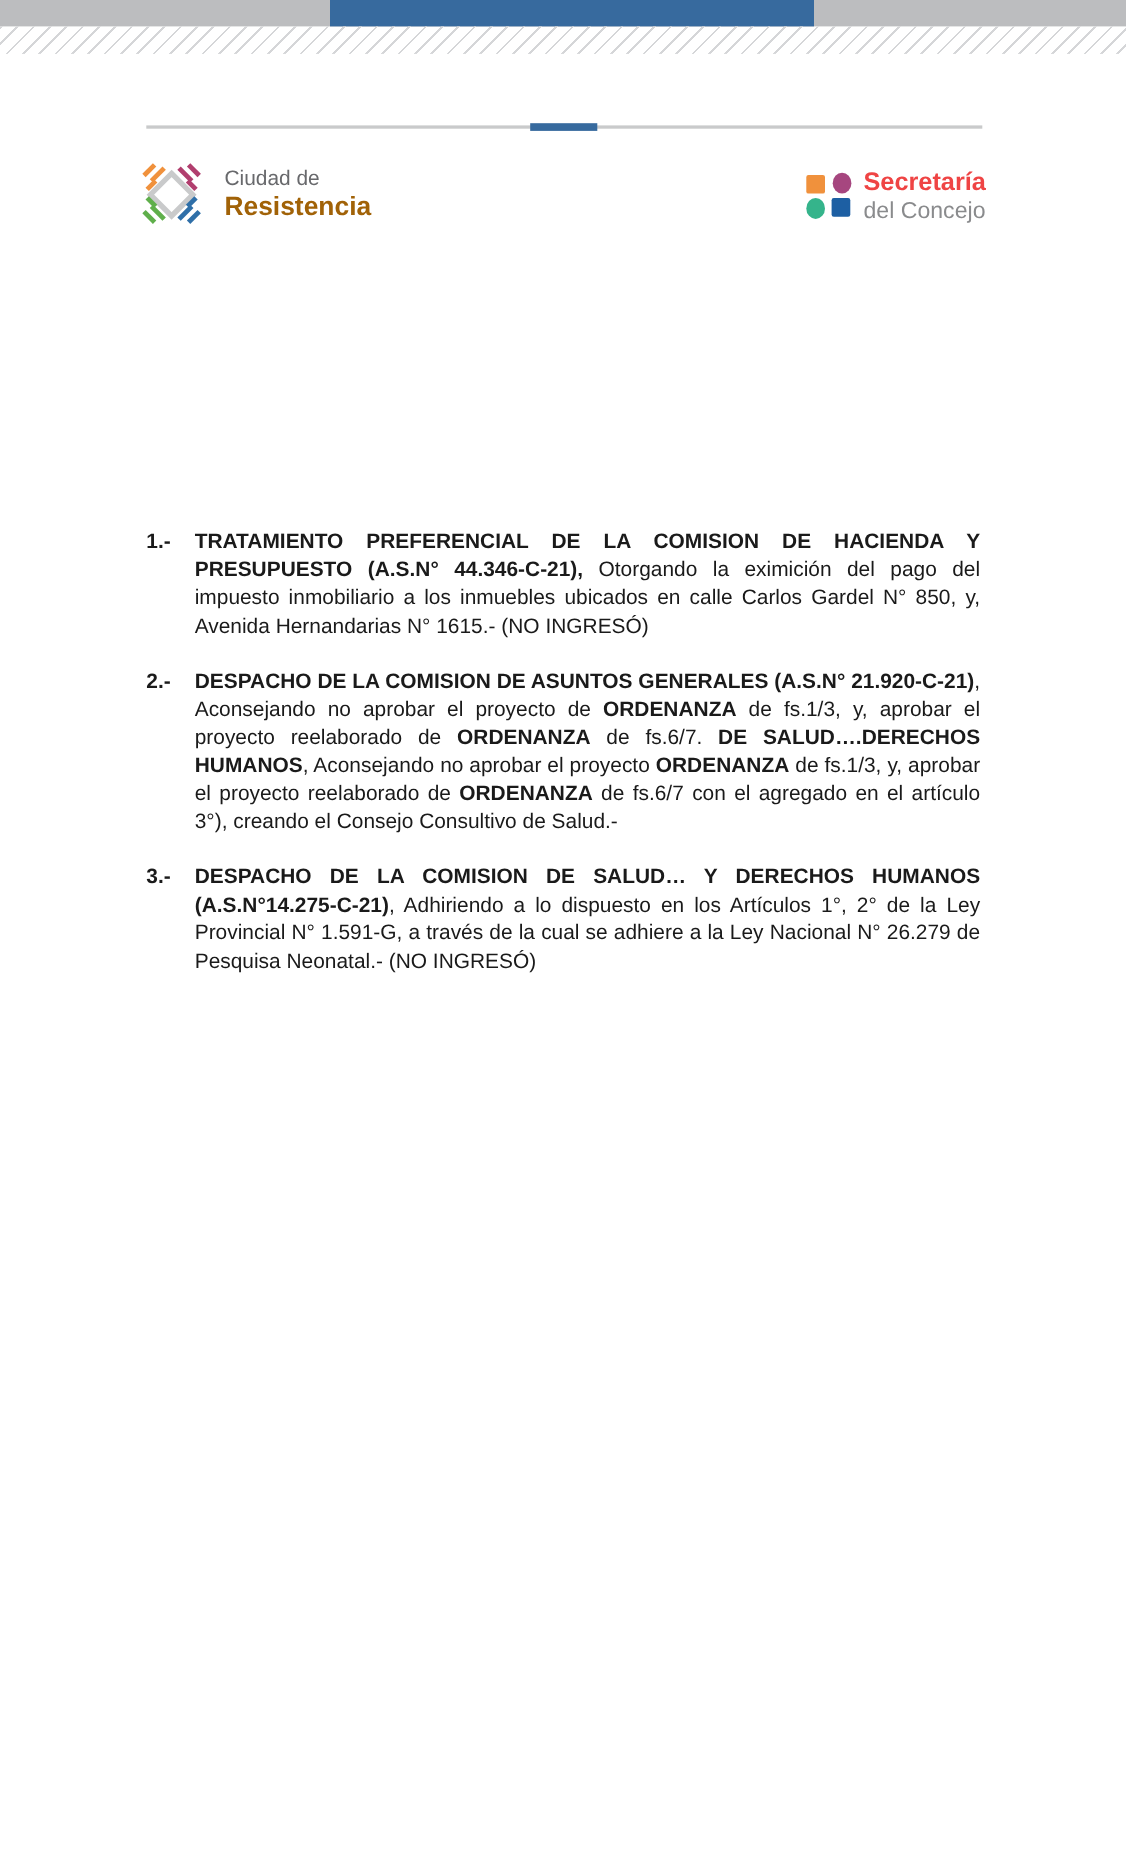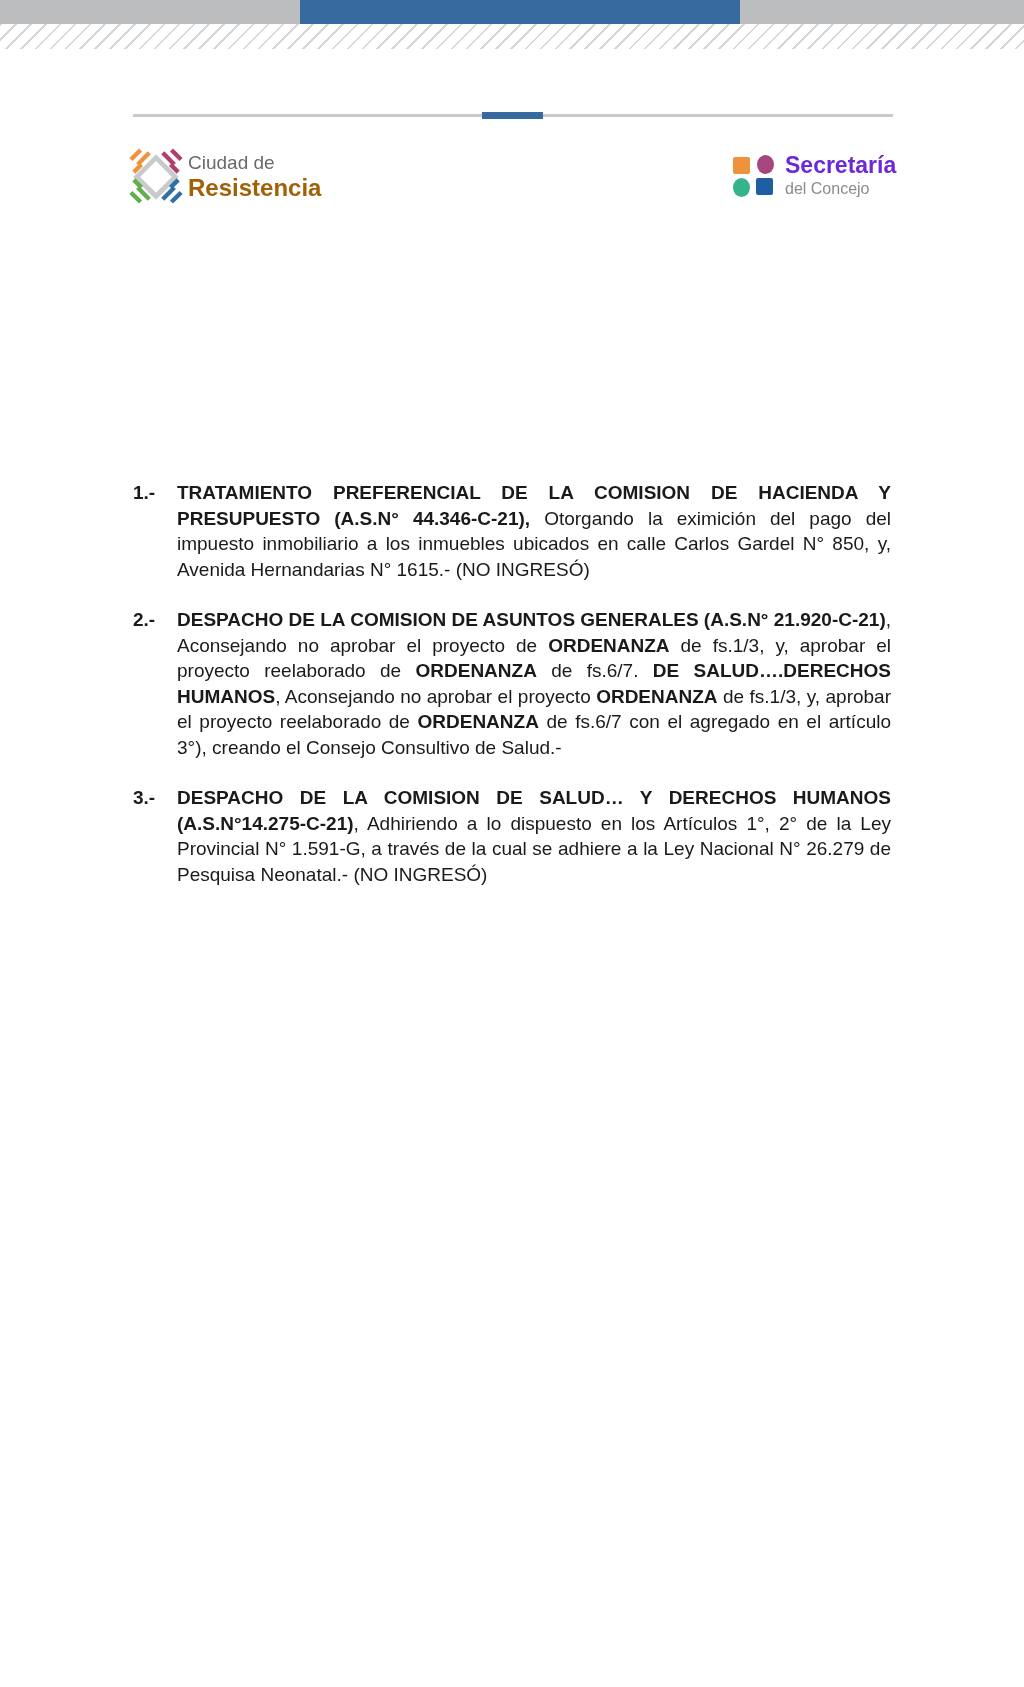--- a/index.html
+++ b/index.html
@@ -15,33 +15,33 @@
   .hatch {
     position:absolute; left:0; top:24px; width:1024px; height:25px;
     background:repeating-linear-gradient(135deg, #d5d6d8 0px, #d5d6d8 1.8px, transparent 1.8px, transparent 10.5px);
   }
   .rule { position:absolute; left:133px; top:114px; width:760px; height:3px; background:#c9cacb; }
   .rule-accent { position:absolute; left:349px; top:-2px; width:61px; height:7px; background:#376a9e; }
 
   
   .city-logo { position:absolute; left:128px; top:138px; display:flex; align-items:center; }
   .city-mark { width:56px; height:76px; display:block; }
-  .city-text { margin-left:4px; line-height:1; }
+  .city-text { margin-left:20px; line-height:1; }
   .city-text .l1 { font-size:19px; color:#68696c; display:block; margin-bottom:4px; }
   .city-text .l2 { font-size:24px; font-weight:bold; color:#a16207; display:block; }
 
   .council-logo { position:absolute; left:733px; top:154px; display:flex; align-items:center; }
   .council-mark { display:grid; grid-template-columns:18px 18px; grid-template-rows:19px 19px; gap:4px 5px; }
   .shape-orange { width:17px; height:17px; background:#f0913c; border-radius:2px; align-self:end; justify-self:start; }
   .shape-magenta { width:17px; height:19px; background:#a6467f; border-radius:50%; justify-self:end; }
   .shape-teal { width:17px; height:19px; background:#35b48b; border-radius:50%; }
   .shape-blue { width:17px; height:17px; background:#1d5fa3; border-radius:2px; }
   .council-text { margin-left:11px; line-height:1; }
-  .council-text .l1 { font-size:23px; font-weight:bold; color:#6d28d9; display:block; margin-bottom:4px; }
-  .council-text .l2 { font-size:16px; color:#8a8b8d; display:block; }
+  .council-text .l1 { font-size:23px; font-weight:bold; color:#ef4444; display:block; margin-bottom:4px; }
+  .council-text .l2 { font-size:21px; color:#8a8b8d; display:block; }
 
   
   .content { position:absolute; left:133px; top:424px; width:758px; }
   .doc-title {
     margin:0; text-align:center; font-size:41px; font-weight:bold; line-height:48px;
     color:#111111; letter-spacing:0px;
   }
   .doc-title .underlined { text-decoration:underline; text-decoration-thickness:3.5px; text-underline-offset:6px; }
 
   .items { margin-top:56px; }

